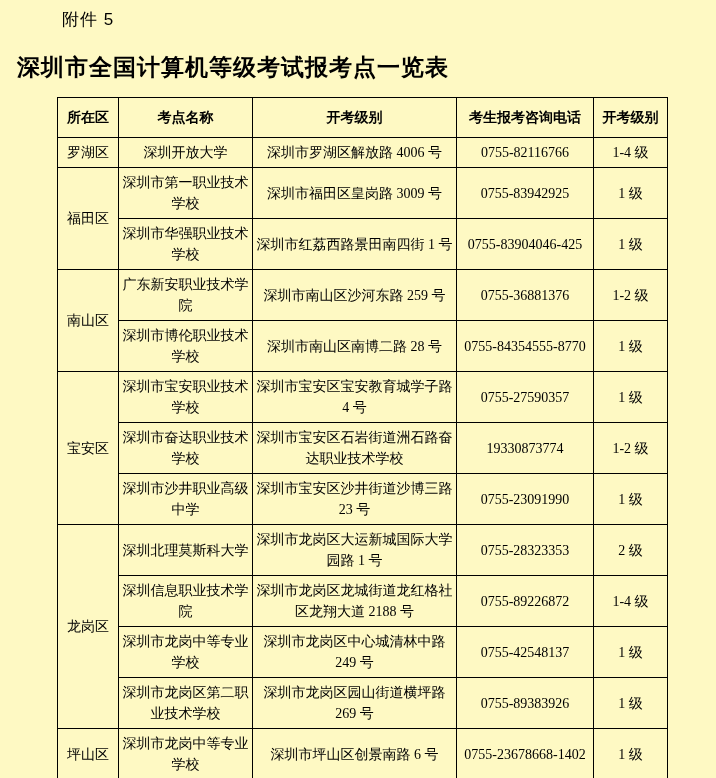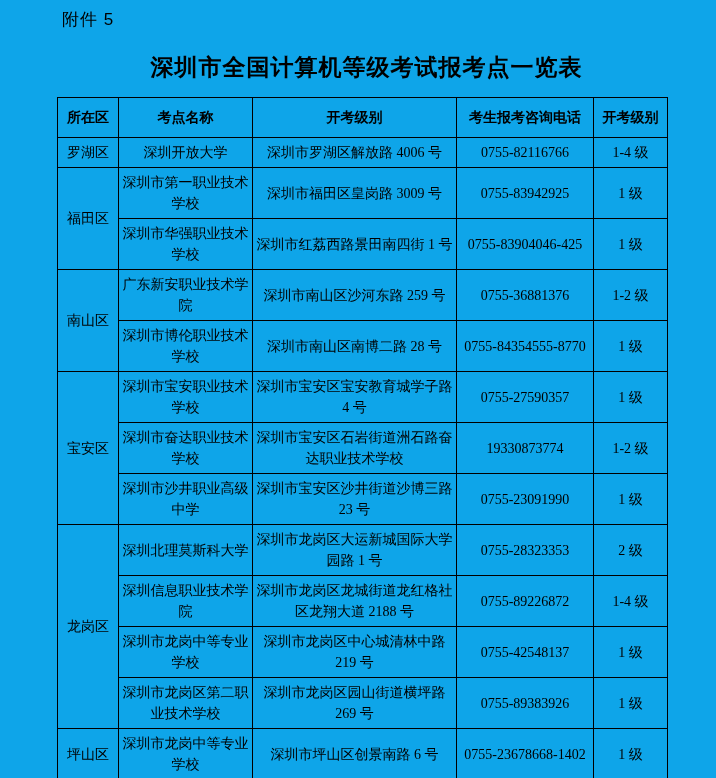--- a/index.html
+++ b/index.html
@@ -6,38 +6,38 @@
   html, body {
     width: 716px;
     background: #ffffff;
     color: #000000;
     font-family: "Liberation Serif", "DejaVu Serif", serif;
   }
   .page {
     position: relative;
     width: 716px;
     height: 778px;
-    background: #0ea5e9;
+    background: #fef9c3;
     overflow: hidden;
   }
   .attachment-label {
     position: absolute;
     left: 62px;
     top: 8px;
     font-family: "Liberation Sans", "DejaVu Sans", sans-serif;
     font-size: 17px;
     font-weight: 500;
     letter-spacing: 1px;
   }
   .doc-title {
     position: absolute;
     left: 0;
     right: 0;
     top: 52px;
-    text-align: center;
+    text-align: left;
     font-size: 23px;
     font-weight: bold;
     letter-spacing: 1px;
     padding-left: 17px;
   }
   table.sites {
     position: absolute;
     left: 57px;
     top: 97px;
     width: 610px;
@@ -156,21 +156,21 @@
           <td class="levels-cell">2 级</td>
         </tr>
         <tr>
           <td>深圳信息职业技术学院</td>
           <td>深圳市龙岗区龙城街道龙红格社区龙翔大道 2188 号</td>
           <td class="phone-cell">0755-89226872</td>
           <td class="levels-cell">1-4 级</td>
         </tr>
         <tr>
           <td>深圳市龙岗中等专业学校</td>
-          <td>深圳市龙岗区中心城清林中路 219 号</td>
+          <td>深圳市龙岗区中心城清林中路 249 号</td>
           <td class="phone-cell">0755-42548137</td>
           <td class="levels-cell">1 级</td>
         </tr>
         <tr>
           <td>深圳市龙岗区第二职业技术学校</td>
           <td>深圳市龙岗区园山街道横坪路 269 号</td>
           <td class="phone-cell">0755-89383926</td>
           <td class="levels-cell">1 级</td>
         </tr>
         <tr>

